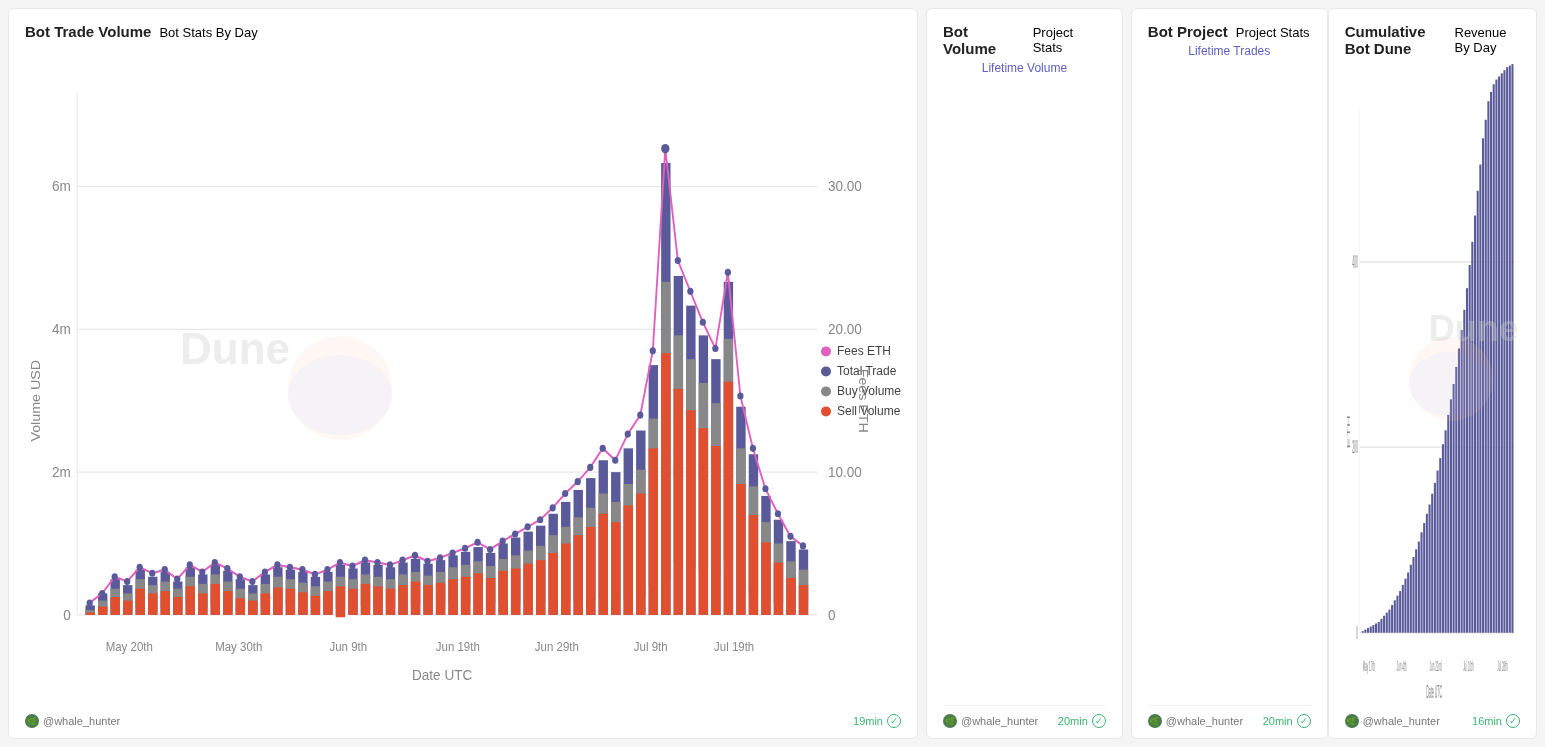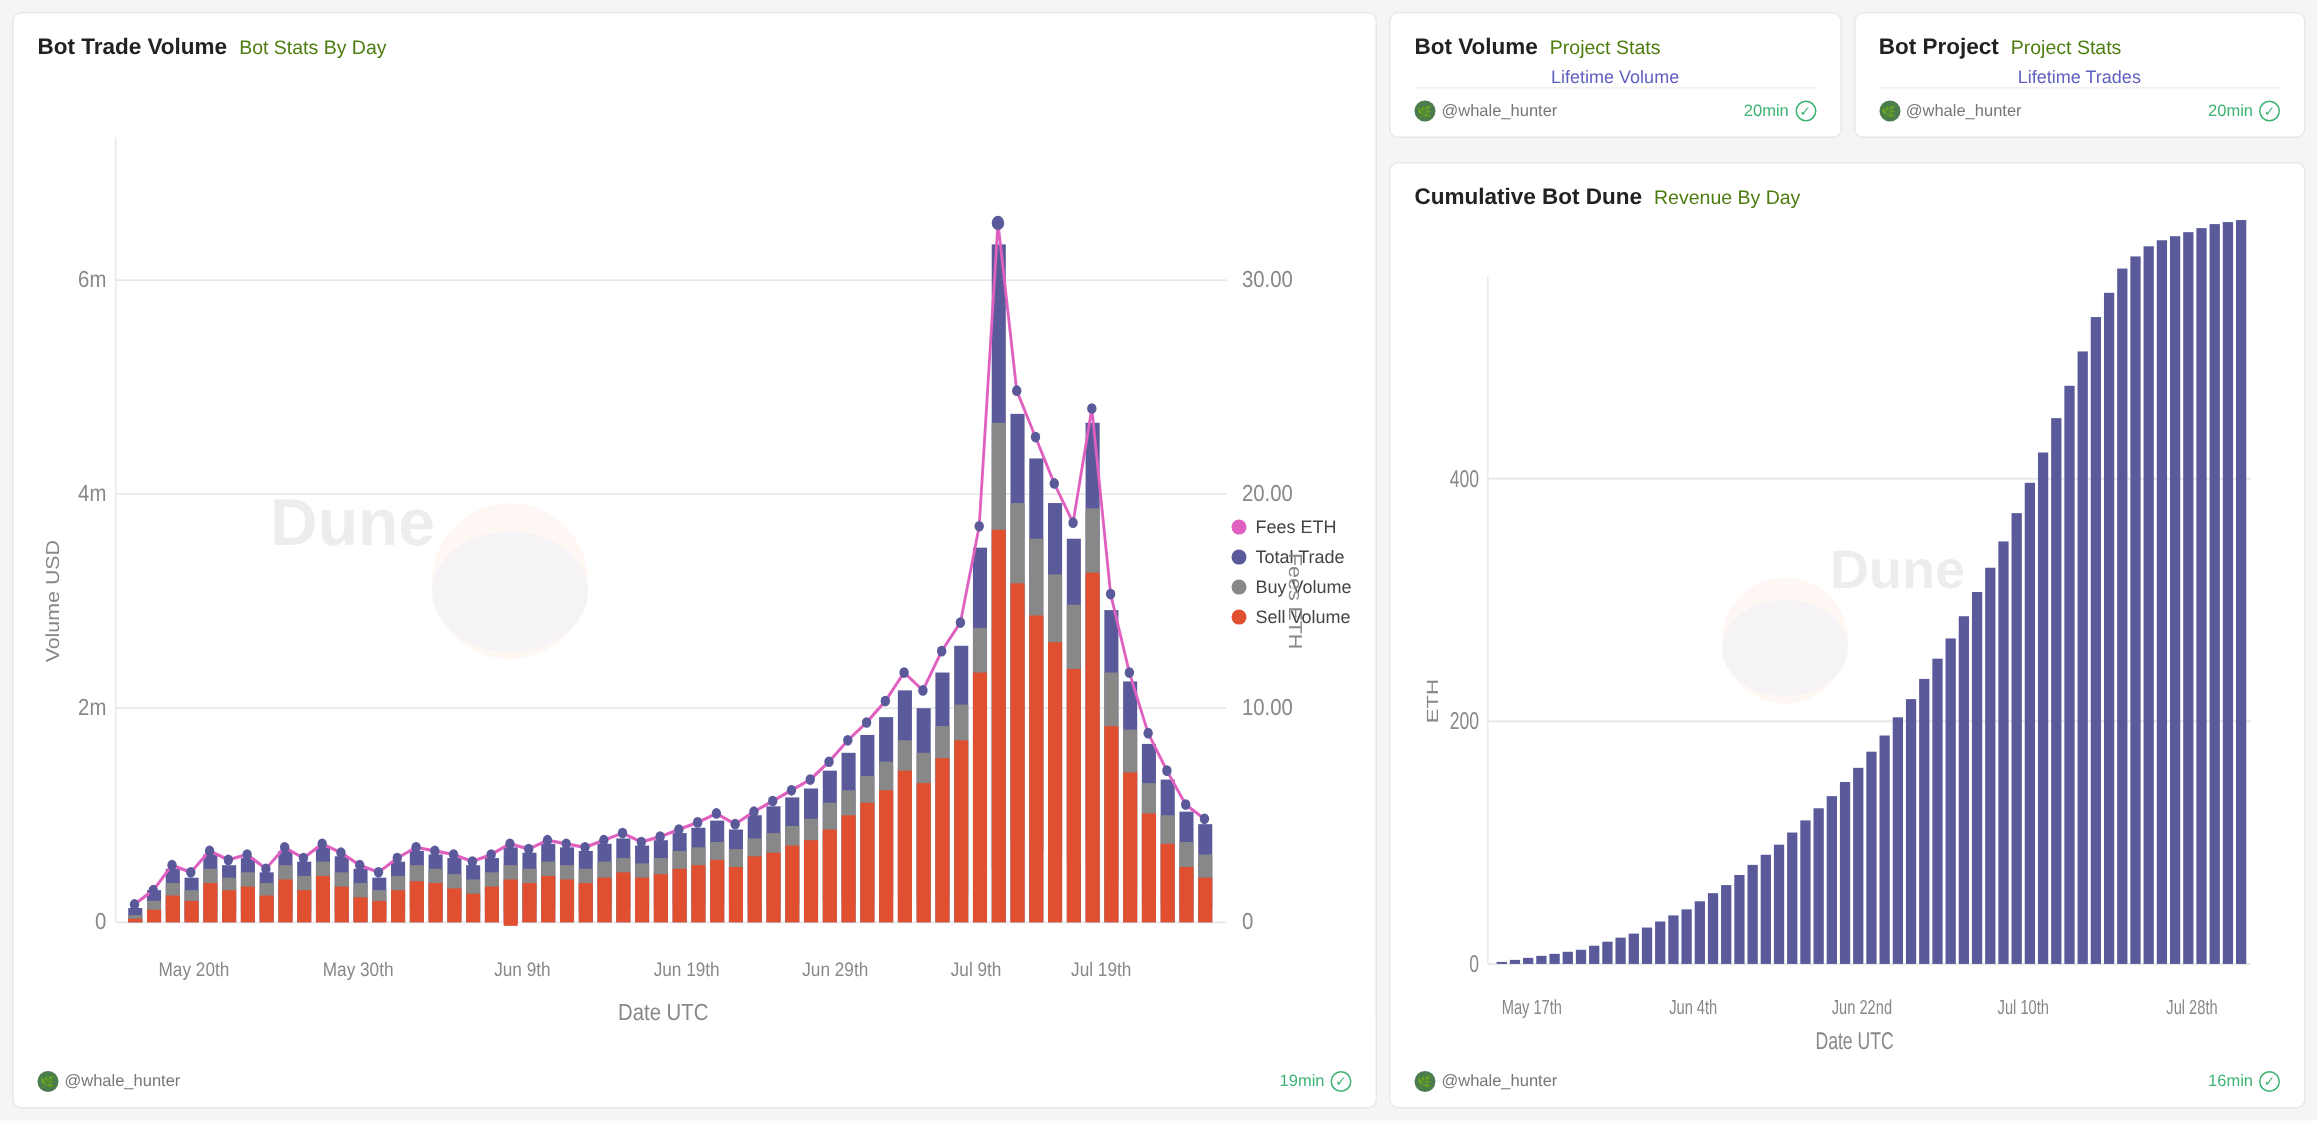--- a/index.html
+++ b/index.html
@@ -19,22 +19,22 @@
       border-radius: 6px;
       border: 1px solid #e8e8e8;
       padding: 14px 16px 10px;
       display: flex;
       flex-direction: column;
       position: relative;
     }
     .right-panel {
       flex: 1;
       display: flex;
-      flex-direction: column;
-      gap: 16px;
+      flex-direction: row;
+      gap: 0;
     }
     .top-right-row {
       display: flex;
       gap: 8px;
       flex: 0 0 auto;
     }
     .stat-card {
       flex: 1;
       background: #fff;
       border-radius: 6px;
@@ -61,21 +61,21 @@
       gap: 8px;
       margin-bottom: 4px;
     }
     .chart-title {
       font-size: 15px;
       font-weight: 600;
       color: #222;
     }
     .chart-subtitle {
       font-size: 13px;
-      color: #4d7c0f;
+      color: #000000;
       font-weight: 500;
     }
 
     
     .legend {
       position: absolute;
       right: 16px;
       top: 50%;
       transform: translateY(-40%);
       display: flex;

